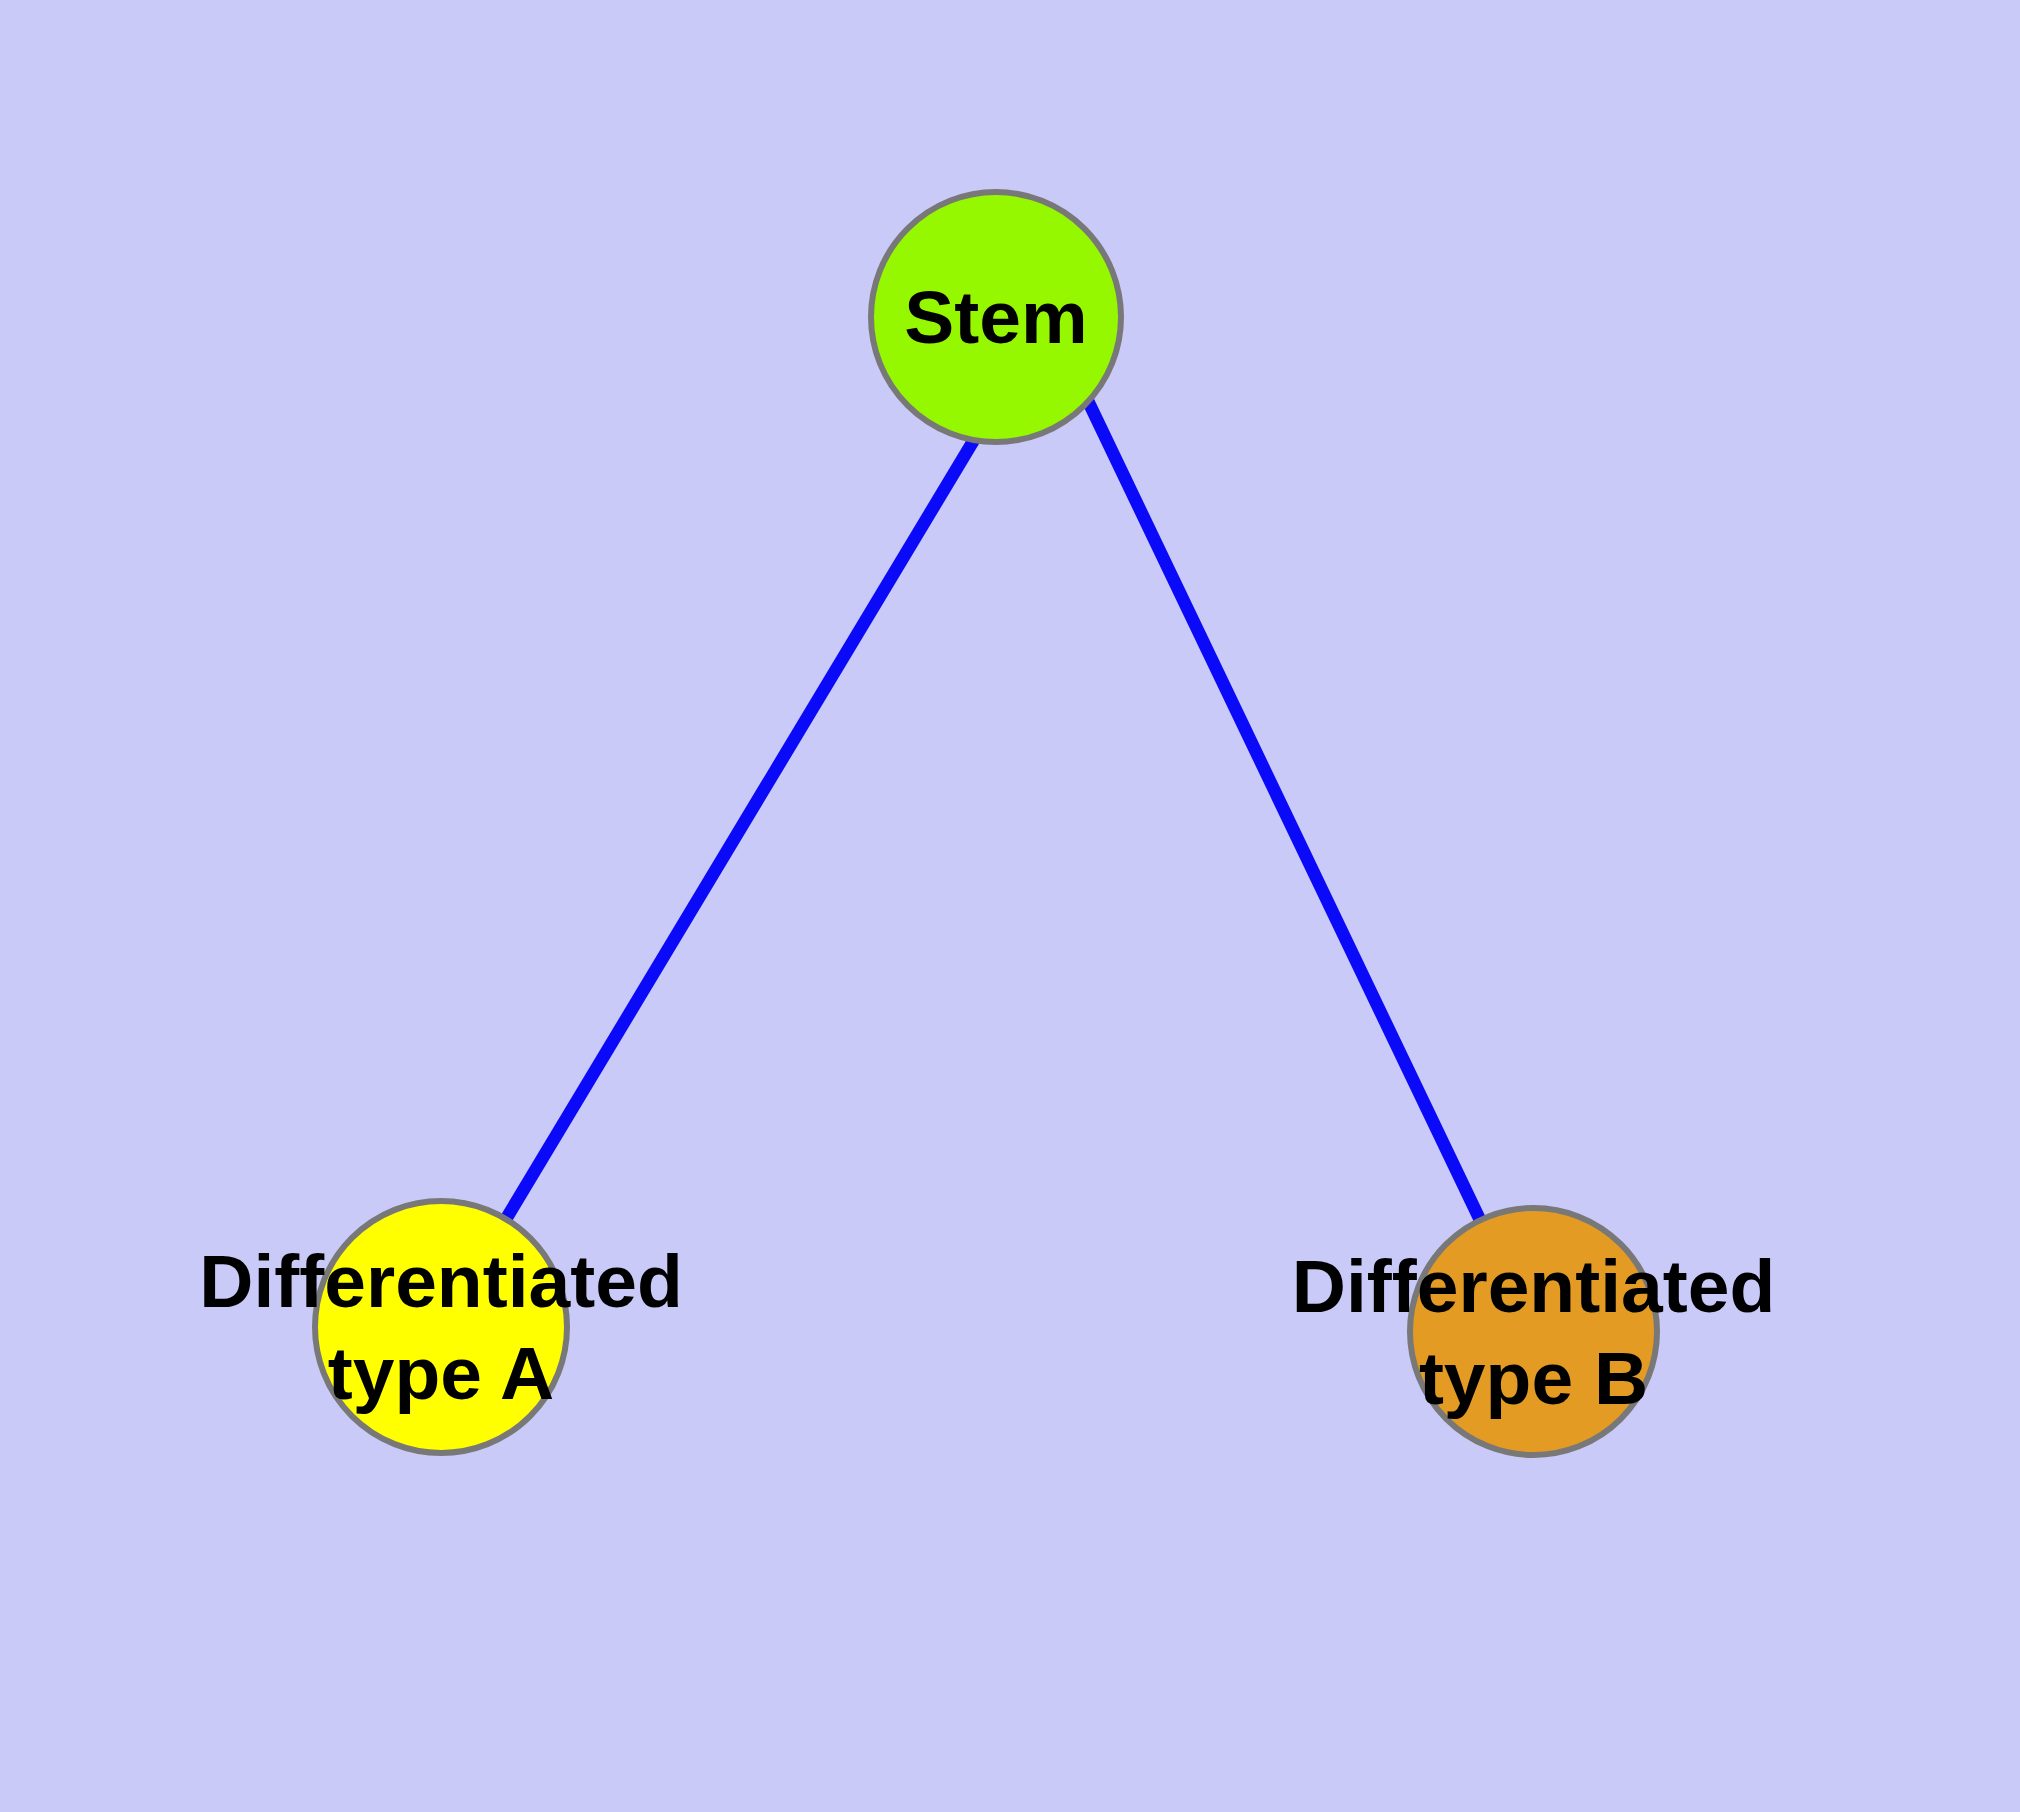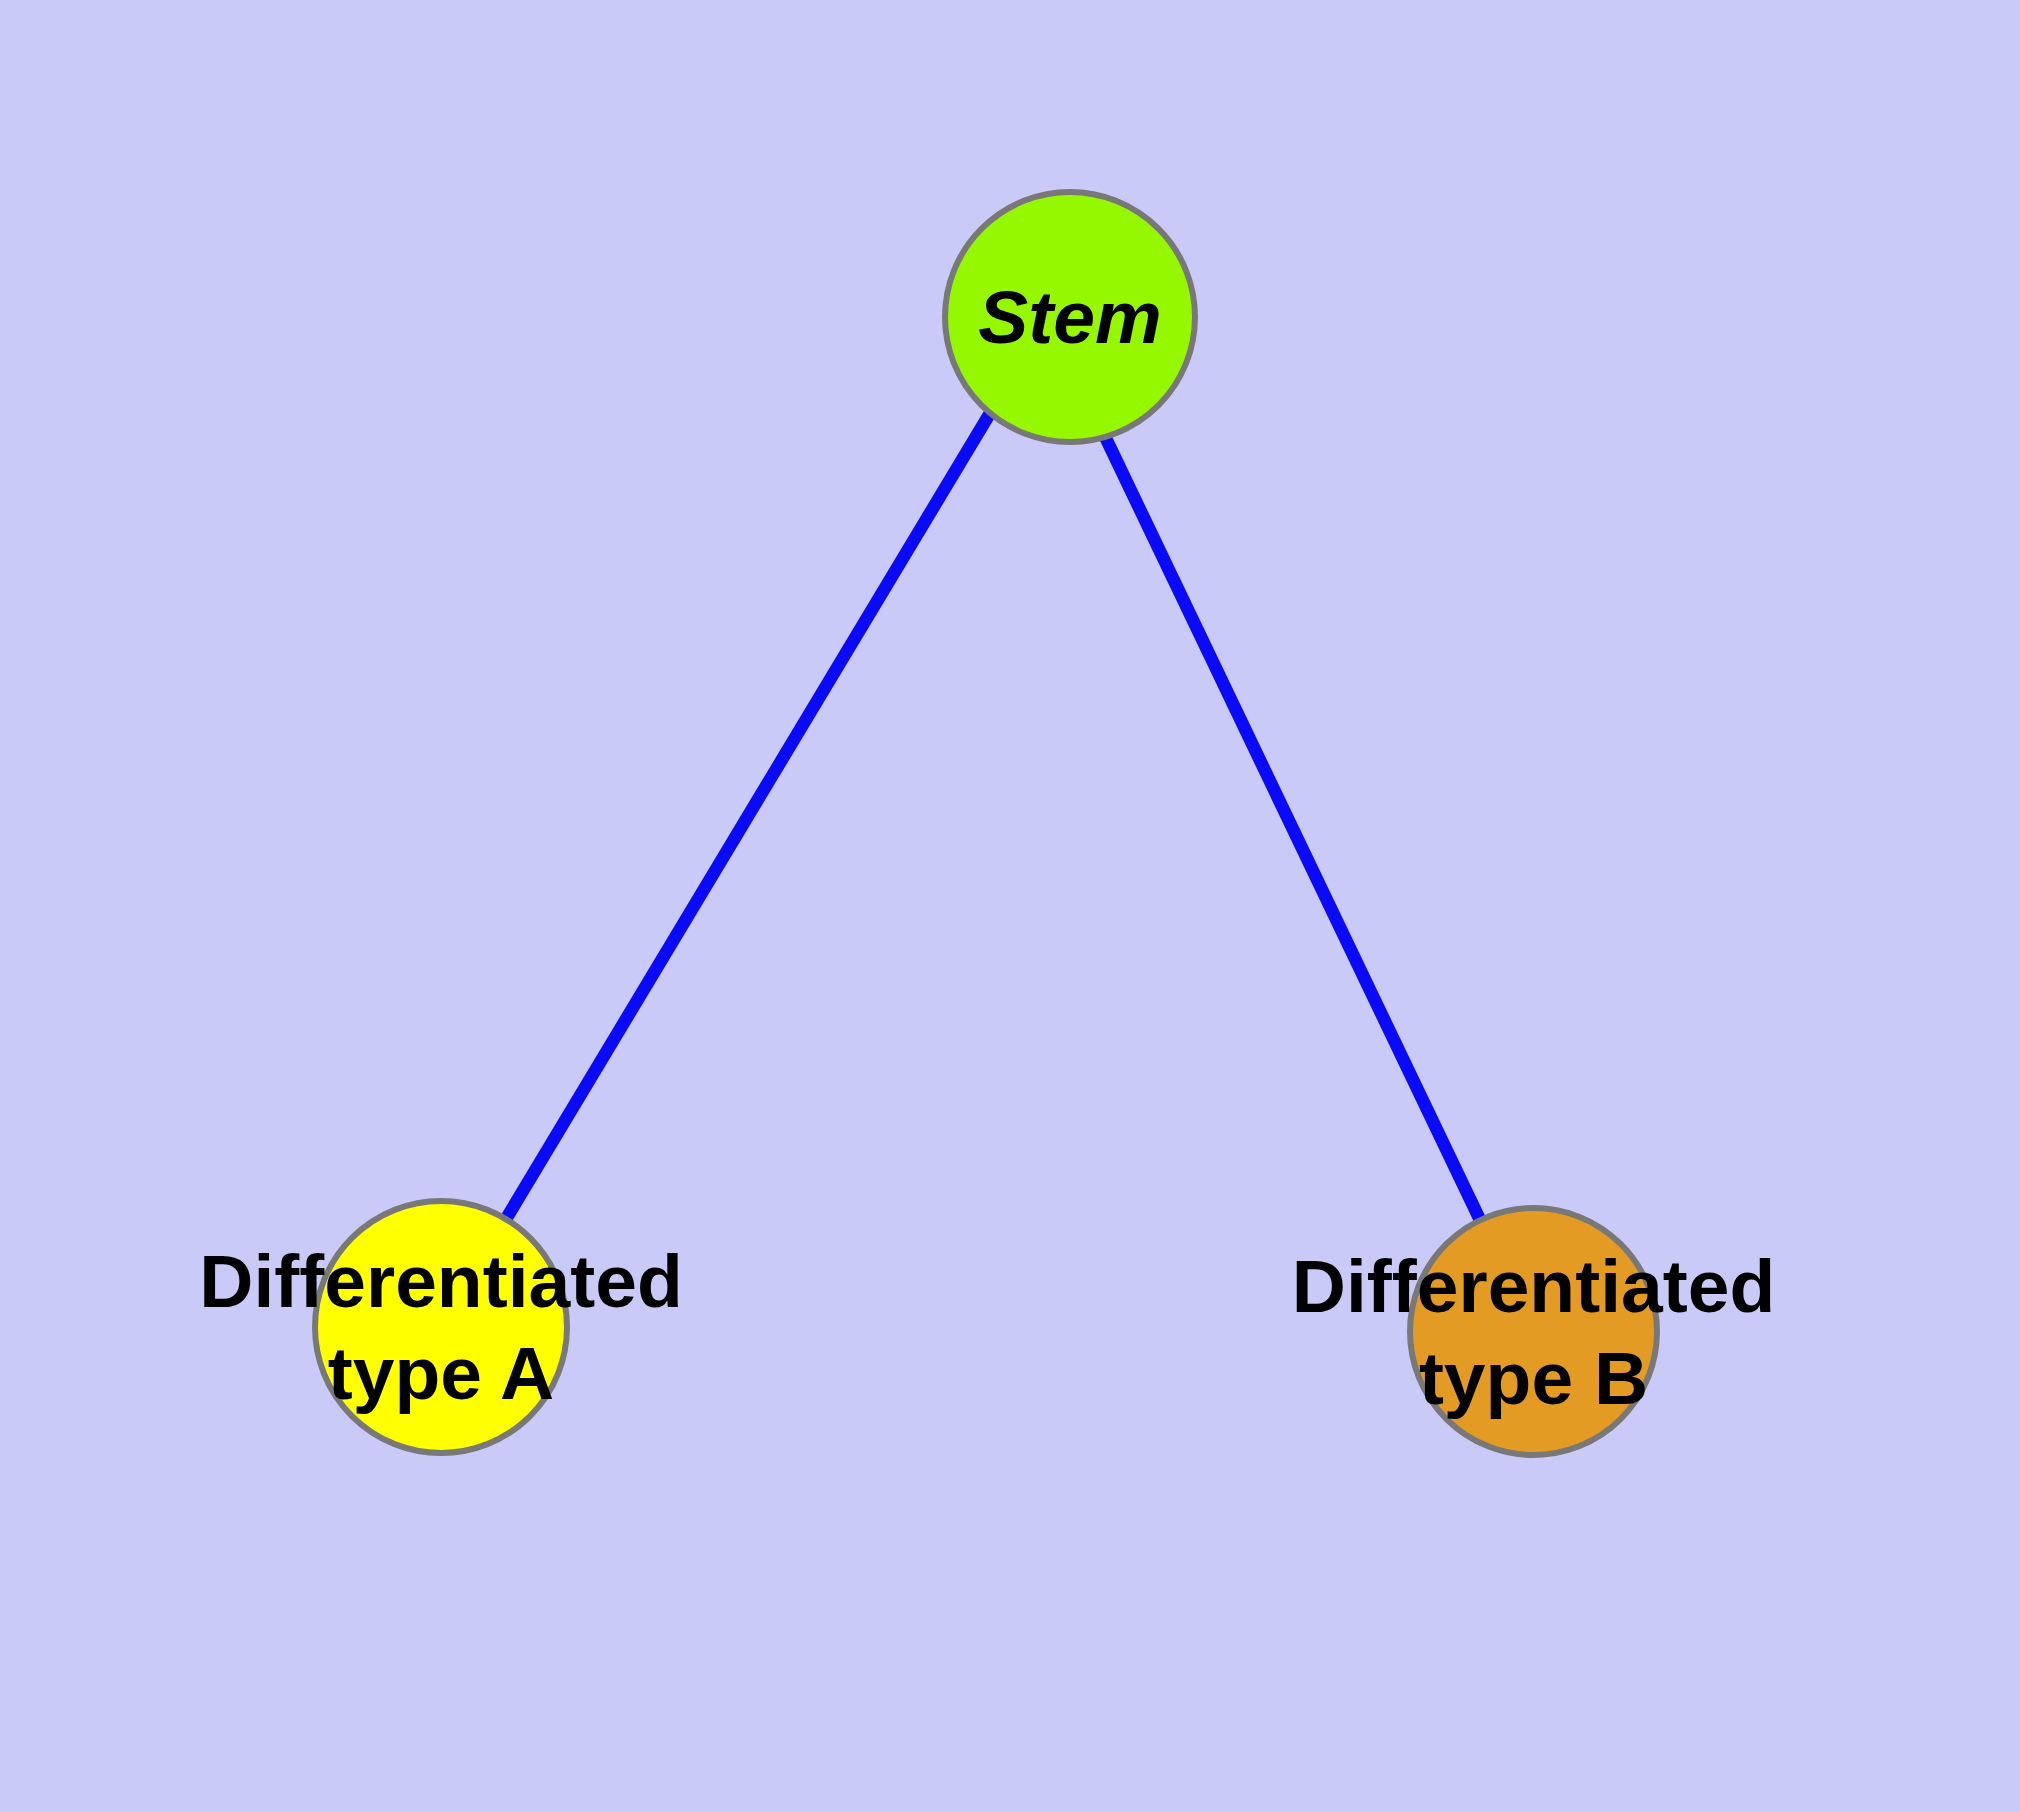--- a/index.html
+++ b/index.html
@@ -28,21 +28,21 @@
   }
   .node {
     position: absolute;
     box-sizing: border-box;
     border: 6px solid #787878;
     border-radius: 50%;
     display: flex;
     align-items: center;
     justify-content: center;
   }
-  .node-stem   { left: 942px; top: 189px;  width: 256px; height: 256px; font-style: italic; }
+  .node-stem   { left: 868px; top: 189px;  width: 256px; height: 256px; }
   .node-type-a { left: 312px;  top: 1198px; width: 258px; height: 258px; }
   .node-type-b { left: 1407px; top: 1205px; width: 253px; height: 253px; }
   .node-label {
     font-weight: bold;
     font-size: 75px;
     line-height: 92px;
     color: #000000;
     text-align: center;
     white-space: pre-line;
     pointer-events: none;

